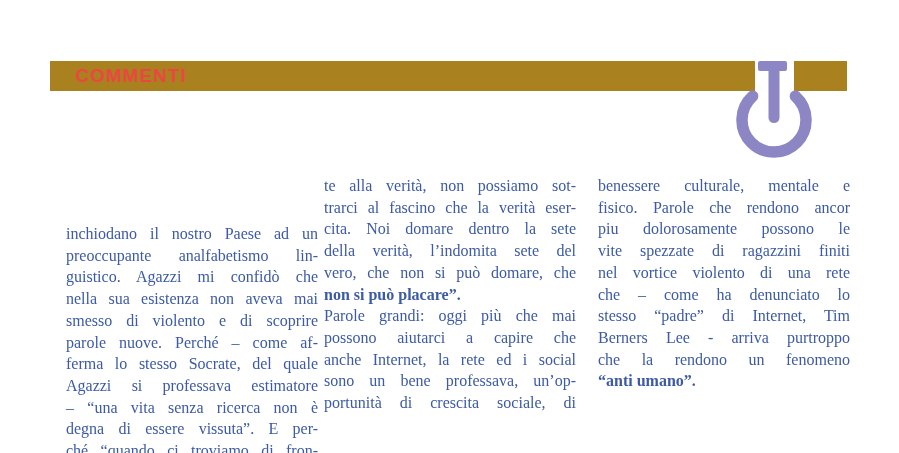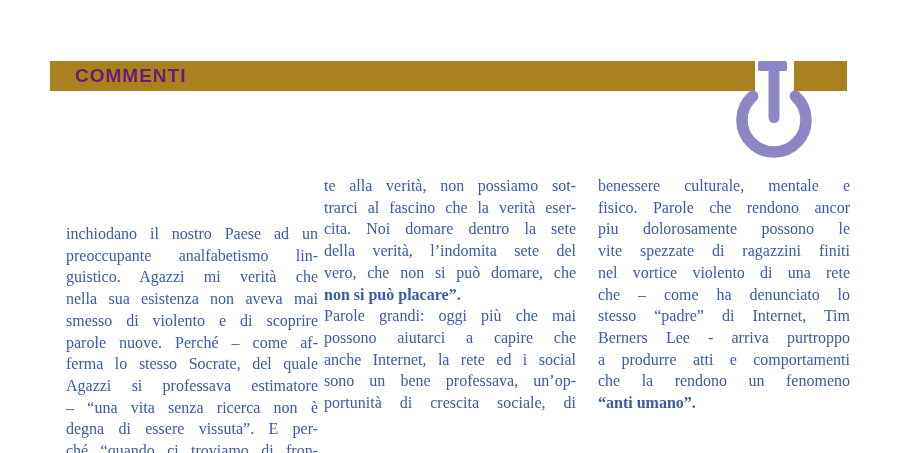--- a/index.html
+++ b/index.html
@@ -19,21 +19,21 @@
     background: #a9811f;
   }
   .band-left  { left: 50px;  width: 705px; }
   .band-right { left: 794px; width: 53px; }
   .section-title {
     position: absolute;
     left: 75px;
     top: 61px;
     height: 30px;
     line-height: 30px;
-    color: #701a75;
+    color: #ef4444;
     font-family: "Liberation Sans", sans-serif;
     font-weight: bold;
     font-size: 19px;
     letter-spacing: 1px;
   }
   
   .logo {
     position: absolute;
     left: 732px;
     top: 58px;
@@ -78,21 +78,21 @@
     <path d="M 63.4 38.2 A 32 32 0 1 1 20.6 38.2" fill="none" stroke="#8d86c5" stroke-width="11.5" stroke-linecap="round"></path>
 
     <rect x="36.5" y="3" width="11" height="62" rx="5.5" fill="#8d86c5"></rect>
 
     <rect x="26" y="3" width="29" height="10" rx="2" fill="#8d86c5"></rect>
   </svg>
 
   <div class="col col-1">
     <div class="line">inchiodano il nostro Paese ad un</div>
     <div class="line">preoccupante analfabetismo lin-</div>
-    <div class="line">guistico. Agazzi mi verità che</div>
+    <div class="line">guistico. Agazzi mi confidò che</div>
     <div class="line">nella sua esistenza non aveva mai</div>
     <div class="line">smesso di violento e di scoprire</div>
     <div class="line">parole nuove. Perché – come af-</div>
     <div class="line">ferma lo stesso Socrate, del quale</div>
     <div class="line">Agazzi si professava estimatore</div>
     <div class="line">– “una vita senza ricerca non è</div>
     <div class="line">degna di essere vissuta”. E per-</div>
     <div class="line">ché “quando ci troviamo di fron-</div>
   </div>
 
@@ -112,18 +112,17 @@
 
   <div class="col col-3">
     <div class="line">benessere culturale, mentale e</div>
     <div class="line">fisico. Parole che rendono ancor</div>
     <div class="line">piu dolorosamente possono le</div>
     <div class="line">vite spezzate di ragazzini finiti</div>
     <div class="line">nel vortice violento di una rete</div>
     <div class="line">che – come ha denunciato lo</div>
     <div class="line">stesso “padre” di Internet, Tim</div>
     <div class="line">Berners Lee - arriva purtroppo</div>
-    <div class="line">a produrre atti e comportamenti</div>
     <div class="line">che la rendono un fenomeno</div>
     <div class="line short">“anti umano”.</div>
   </div>
 
 </div>
 
 </body></html>

